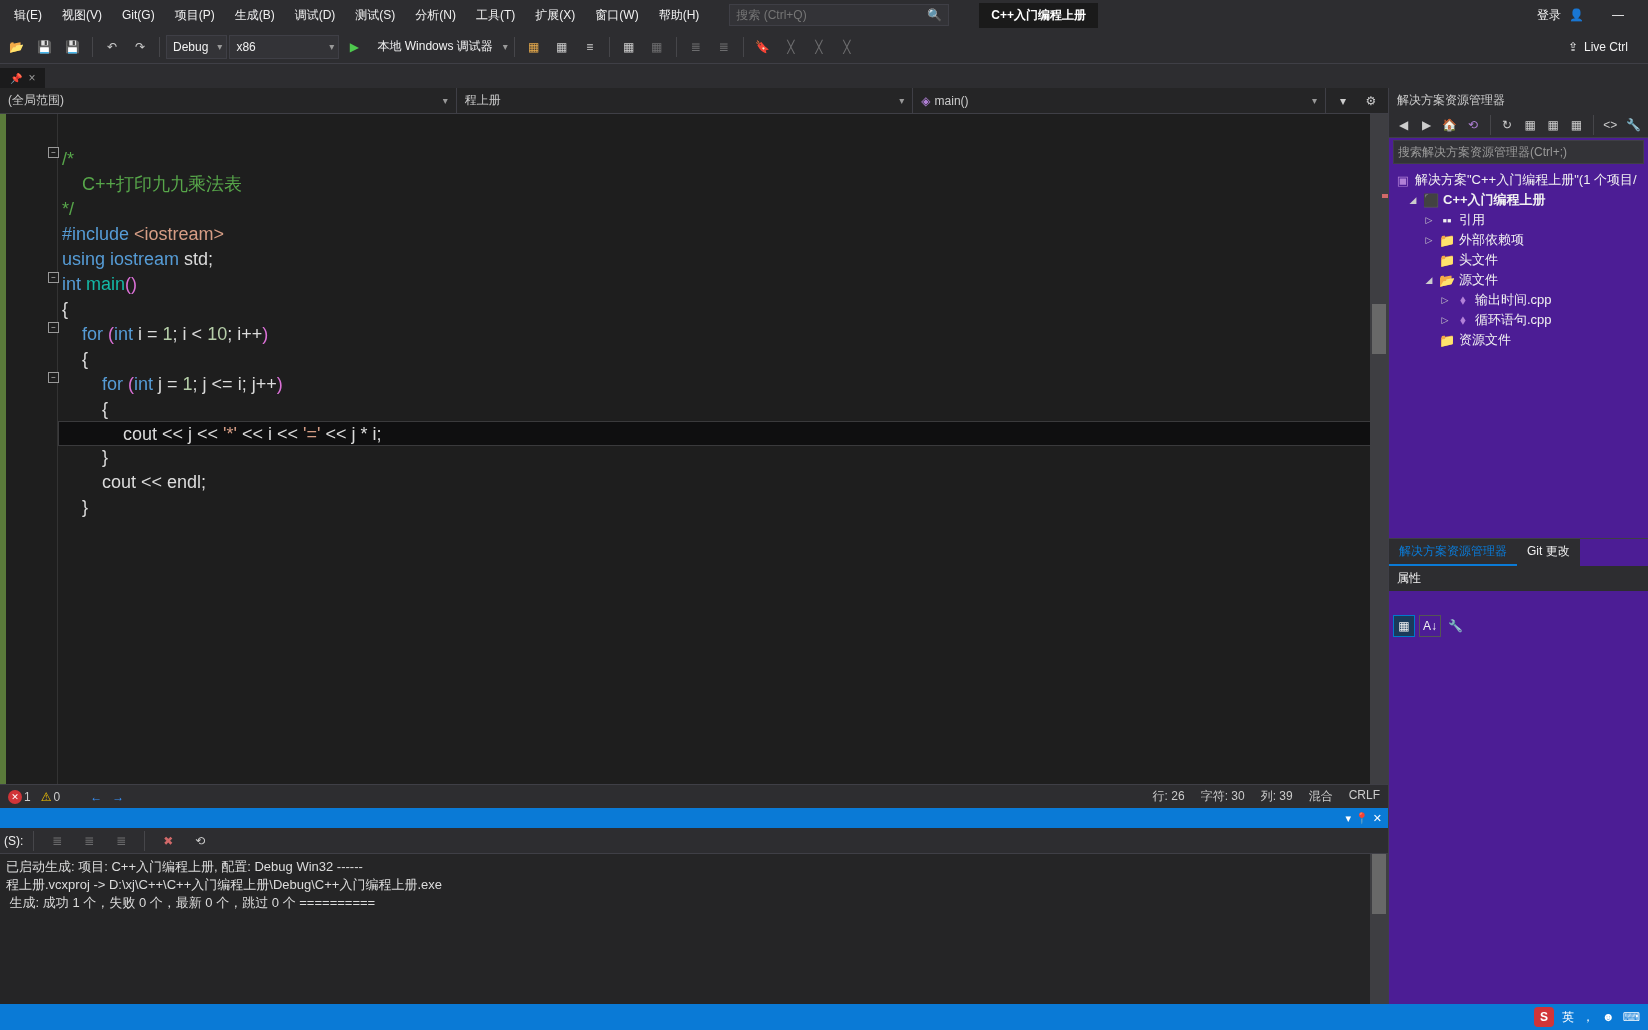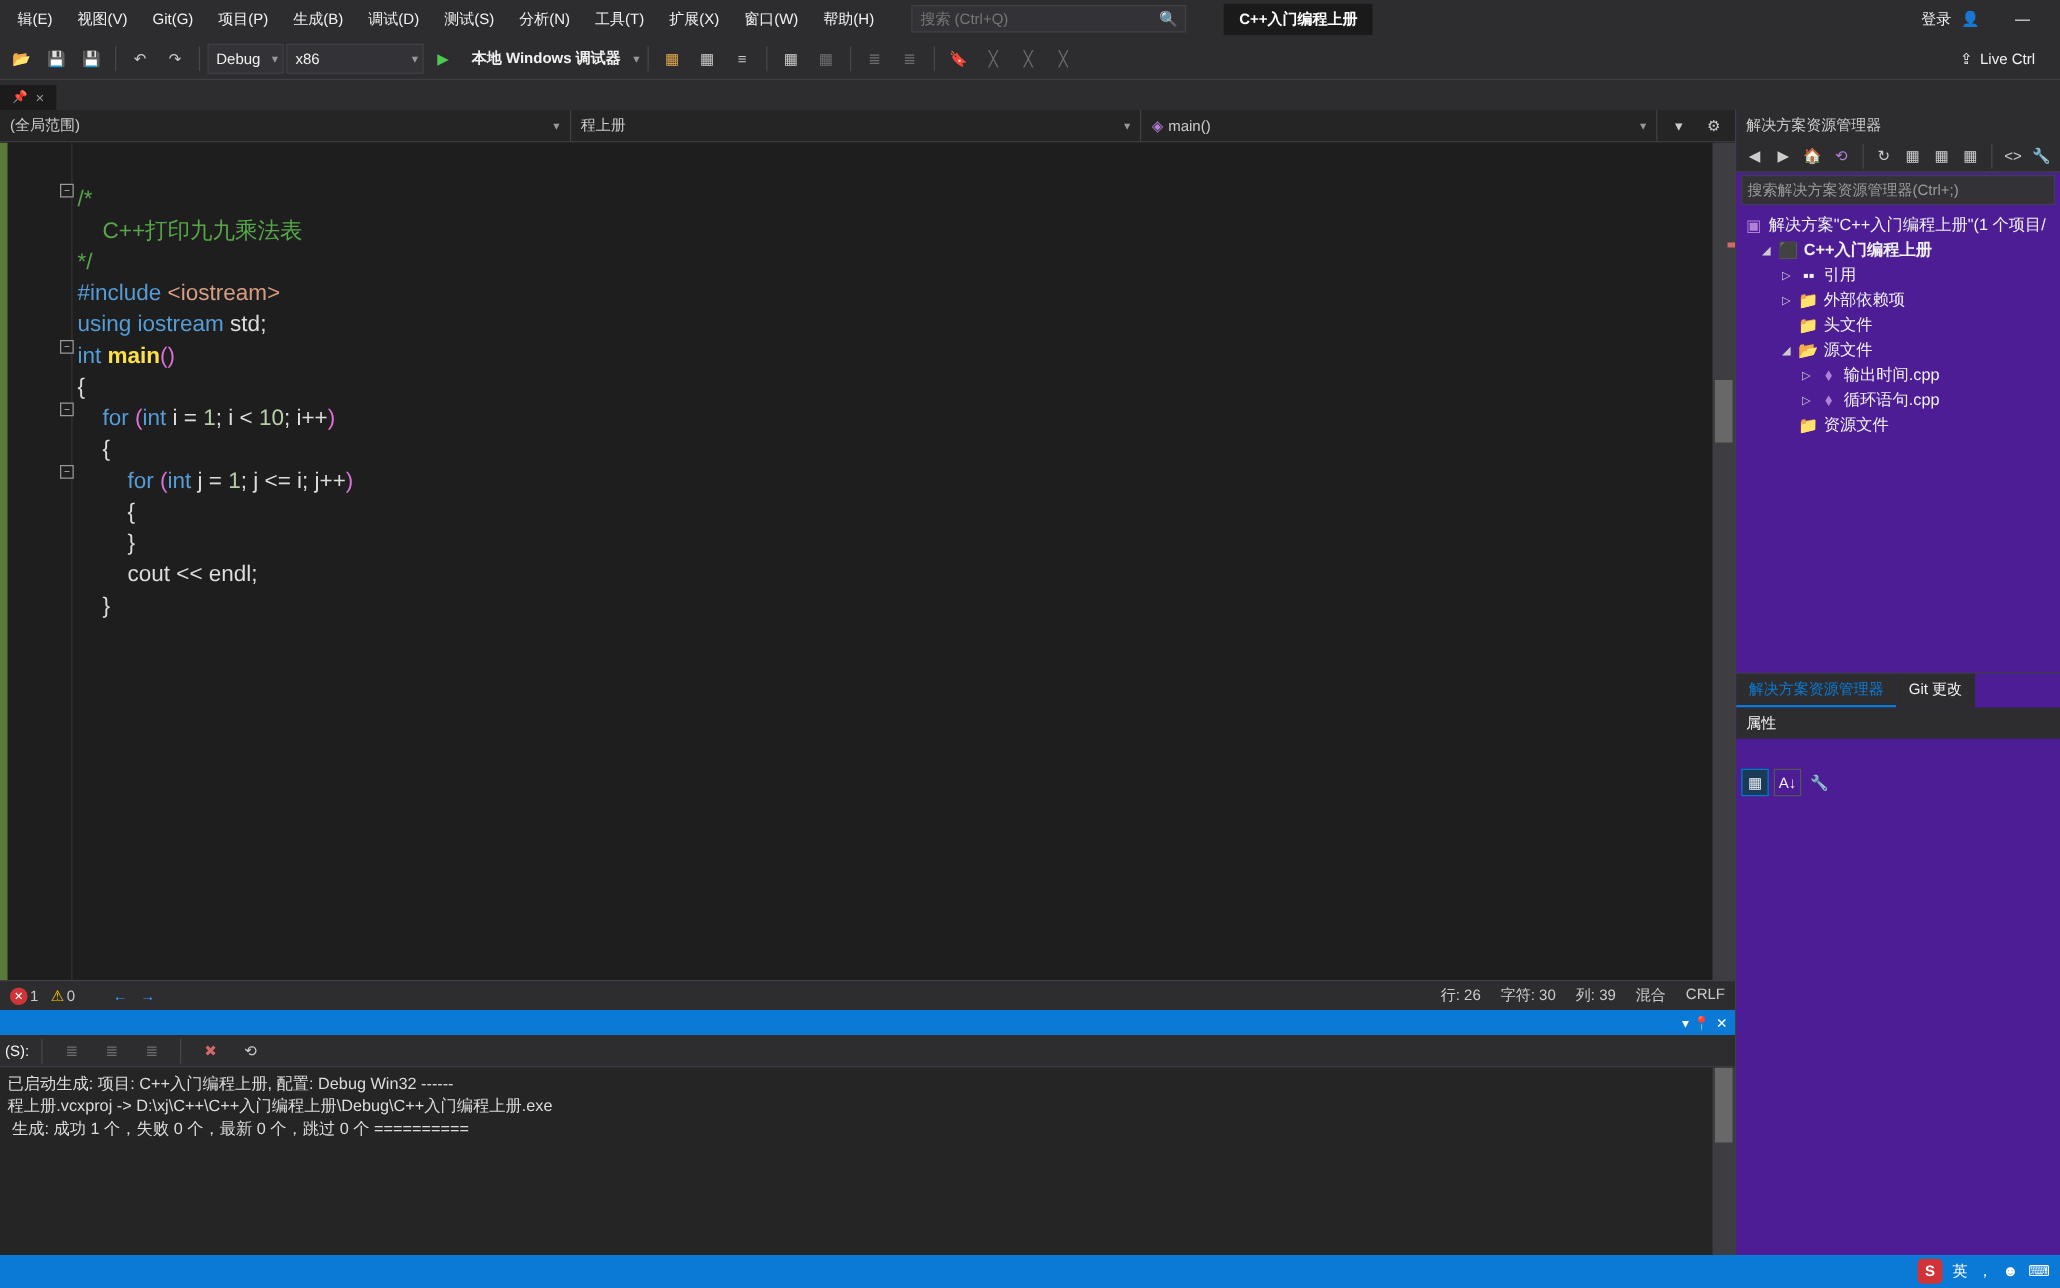--- a/index.html
+++ b/index.html
@@ -15,21 +15,21 @@
 .login-area { margin-left: auto; display: flex; align-items: center; gap: 8px; padding-right: 20px; }
 .login-btn { color: #f1f1f1; cursor: pointer; }
 
 
 .toolbar { height: 34px; background: #2d2d30; display: flex; align-items: center; padding: 0 4px; border-bottom: 1px solid #3f3f46; gap: 2px; }
 .tool-btn { width: 26px; height: 26px; display: inline-flex; align-items: center; justify-content: center; color: #ccc; cursor: pointer; }
 .tool-sep { width: 1px; height: 20px; background: #46464a; margin: 0 4px; }
 .combo { height: 24px; background: #333337; border: 1px solid #3f3f46; color: #f1f1f1; padding: 0 18px 0 6px; display: inline-flex; align-items: center; position: relative; min-width: 60px; }
 .combo::after { content: "▾"; position: absolute; right: 4px; font-size: 10px; color: #999; }
 .play-btn { color: #4ec94e; }
-.debug-text { color: #f1f1f1; padding: 0 8px; font-weight: bold; }
+.debug-text { color: #f1f1f1; padding: 0 8px; }
 .liveshare { margin-left: auto; padding: 0 16px; color: #f1f1f1; display: flex; align-items: center; gap: 6px; }
 
 
 .tab-strip { height: 24px; background: #2d2d30; display: flex; align-items: flex-end; }
 .file-tab { background: #1b1b1c; padding: 3px 10px; display: flex; align-items: center; gap: 6px; font-size: 12px; }
 .pin-icon { font-size: 10px; color: #999; }
 .close-x { color: #999; cursor: pointer; }
 
 
 .main-area { display: flex; height: calc(100% - 88px - 26px); }
@@ -44,21 +44,21 @@
 
 .editor-wrap { flex: 1; display: flex; background: #1e1e1e; position: relative; overflow: hidden; }
 .gutter { width: 58px; background: #1e1e1e; border-left: 6px solid #5a7a3a; border-right: 1px solid #333; position: relative; }
 .fold-mark { position: absolute; left: 42px; width: 11px; height: 11px; border: 1px solid #999; background: #1e1e1e; display: flex; align-items: center; justify-content: center; font-size: 8px; color: #ccc; cursor: pointer; line-height: 1; }
 .code-area { flex: 1; padding: 8px 0 0 0; font-family: Consolas, monospace; font-size: 18px; line-height: 25px; position: relative; }
 .code-line { white-space: pre; height: 25px; padding-left: 4px; }
 .highlight-line { background: #0f0f10; border: 1px solid #3a3a3c; margin: -1px 0; }
 .c-comment { color: #57a64a; }
 .c-keyword { color: #569cd6; }
 .c-type { color: #569cd6; }
-.c-func { color: #fde047; font-weight: bold; }
+.c-func { color: #14b8a6; }
 .c-string { color: #d69d85; text-align: center; }
 .c-num { color: #b5cea8; }
 .c-paren { color: #da70d6; }
 .c-default { color: #dcdcdc; }
 .scrollbar-v { width: 18px; background: #3e3e42; position: absolute; right: 0; top: 0; bottom: 0; }
 .scroll-thumb { background: #686868; position: absolute; left: 2px; right: 2px; }
 .mini-mark-red { position: absolute; right: 0; width: 6px; height: 4px; background: #d16969; }
 
 
 .status-strip { height: 24px; background: #2d2d30; display: flex; align-items: center; padding: 0 8px; gap: 10px; border-top: 1px solid #3f3f46; color: #ccc; }
@@ -196,20 +196,21 @@
 <div class="code-line"><span class="c-comment">    C++打印九九乘法表</span></div>
 <div class="code-line"><span class="c-comment">*/</span></div>
 <div class="code-line"><span class="c-keyword">#include</span> <span class="c-string">&lt;iostream&gt;</span></div>
 <div class="code-line"><span class="c-keyword">using</span> <span class="c-keyword">iostream</span> <span class="c-default">std;</span></div>
 <div class="code-line"><span class="c-type">int</span> <span class="c-func">main</span><span class="c-paren">()</span></div>
 <div class="code-line"><span class="c-default">{</span></div>
 <div class="code-line"><span class="c-default">    </span><span class="c-keyword">for</span> <span class="c-paren">(</span><span class="c-type">int</span> <span class="c-default">i = </span><span class="c-num">1</span><span class="c-default">; i &lt; </span><span class="c-num">10</span><span class="c-default">; i++</span><span class="c-paren">)</span></div>
 <div class="code-line"><span class="c-default">    {</span></div>
 <div class="code-line"><span class="c-default">        </span><span class="c-keyword">for</span> <span class="c-paren">(</span><span class="c-type">int</span> <span class="c-default">j = </span><span class="c-num">1</span><span class="c-default">; j &lt;= i; j++</span><span class="c-paren">)</span></div>
 <div class="code-line"><span class="c-default">        {</span></div>
+<div class="code-line highlight-line"><span class="c-default">            cout &lt;&lt; j &lt;&lt; </span><span class="c-string">'*'</span><span class="c-default"> &lt;&lt; i &lt;&lt; </span><span class="c-string">'='</span><span class="c-default"> &lt;&lt; j * i;</span></div>
 <div class="code-line"><span class="c-default">        }</span></div>
 <div class="code-line"><span class="c-default">        cout &lt;&lt; endl;</span></div>
 <div class="code-line"><span class="c-default">    }</span></div>
 <div class="code-line"></div>
       </div>
       <div class="scrollbar-v">
         <div class="scroll-thumb" style="top:190px;height:50px"></div>
         <div class="mini-mark-red" style="top:80px"></div>
       </div>
     </div>

